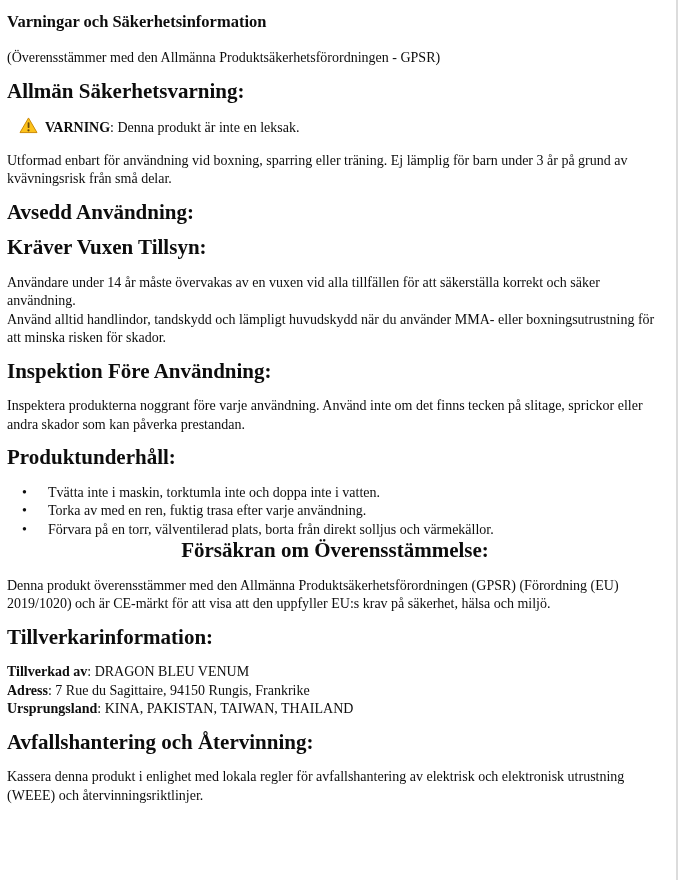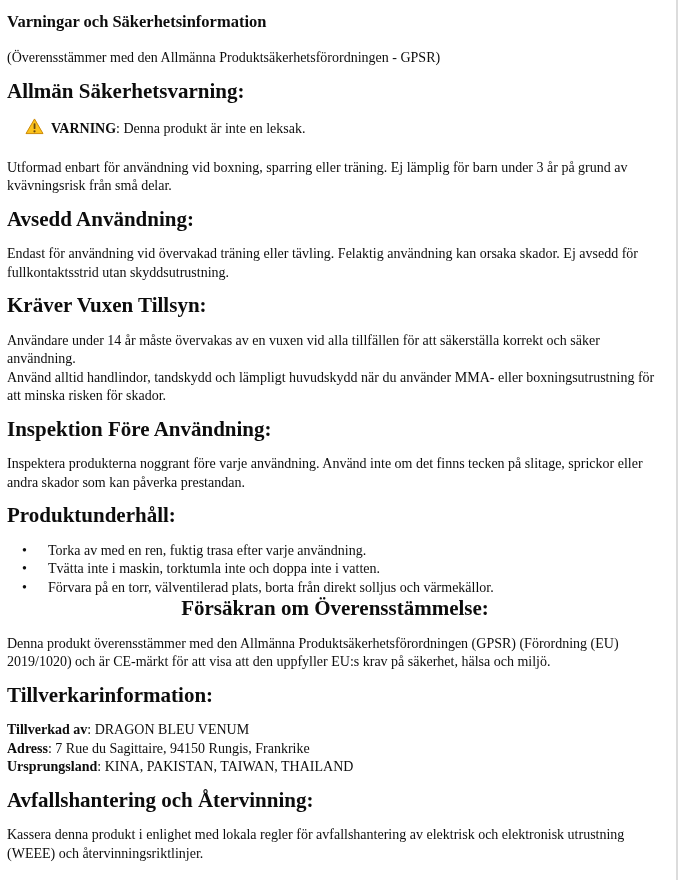--- a/index.html
+++ b/index.html
@@ -26,21 +26,21 @@
     line-height: 20px;
     margin: 0 0 17px 0;
   }
   .doc-subtitle { margin: 16px 0 14px 0; }
   .sec-heading {
     font-weight: bold;
     margin: 14px 0 17px 0;
   }
   .sec-heading.tight { margin-top: 2px; text-align: center; }
   .para { margin: 0; }
-  .warning-line { margin: 18px; }
+  .warning-line { margin: 12px; }
   .warning-line .warn-icon {
     display: inline-block;
     vertical-align: -2px;
     margin-right: 7px;
   }
   .bullet-list {
     list-style: none;
     margin: 17px 0 0 0;
     padding: 0;
   }
@@ -79,34 +79,33 @@
             <path d="M10 1 L19 16.5 H1 Z" fill="#fcc21b" stroke="#c98500" stroke-width="1" stroke-linejoin="round"></path>
             <rect x="9.1" y="5.5" width="1.9" height="6.2" rx="0.9" fill="#6b4a10"></rect>
             <circle cx="10" cy="14.1" r="1.2" fill="#6b4a10"></circle>
           </svg>
         </span><span class="bold">VARNING</span><span>: Denna produkt är inte en leksak.</span>
       </p>
       <p class="para">Utformad enbart för användning vid boxning, sparring eller träning. Ej lämplig för barn under 3 år på grund av kvävningsrisk från små delar.</p>
     </div>
 
     <h2 class="sec-heading">Avsedd Användning:</h2>
-    <p class="para">Endast för användning vid övervakad träning eller tävling. Felaktig användning kan orsaka skador. Ej avsedd för fullkontaktsstrid utan skyddsutrustning.</p>
 
     <h2 class="sec-heading">Kräver Vuxen Tillsyn:</h2>
     <p class="para">Användare under 14 år måste övervakas av en vuxen vid alla tillfällen för att säkerställa korrekt och säker användning.</p>
 
     <p class="para">Använd alltid handlindor, tandskydd och lämpligt huvudskydd när du använder MMA- eller boxningsutrustning för att minska risken för skador.</p>
 
     <h2 class="sec-heading">Inspektion Före Användning:</h2>
     <p class="para">Inspektera produkterna noggrant före varje användning. Använd inte om det finns tecken på slitage, sprickor eller andra skador som kan påverka prestandan.</p>
 
     <h2 class="sec-heading">Produktunderhåll:</h2>
     <ul class="bullet-list">
+      <li>Tvätta inte i maskin, torktumla inte och doppa inte i vatten.</li>
       <li>Torka av med en ren, fuktig trasa efter varje användning.</li>
-      <li>Tvätta inte i maskin, torktumla inte och doppa inte i vatten.</li>
       <li>Förvara på en torr, välventilerad plats, borta från direkt solljus och värmekällor.</li>
     </ul>
 
     <h2 class="sec-heading tight">Försäkran om Överensstämmelse:</h2>
     <p class="para">Denna produkt överensstämmer med den Allmänna Produktsäkerhetsförordningen (GPSR) (Förordning (EU) 2019/1020) och är CE-märkt för att visa att den uppfyller EU:s krav på säkerhet, hälsa och miljö.</p>
 
     <h2 class="sec-heading">Tillverkarinformation:</h2>
     <div>
       <p class="info-row"><span class="bold">Tillverkad av</span><span>: DRAGON BLEU VENUM</span></p>
       <p class="info-row"><span class="bold">Adress</span><span>: 7 Rue du Sagittaire, 94150 Rungis, Frankrike</span></p>

